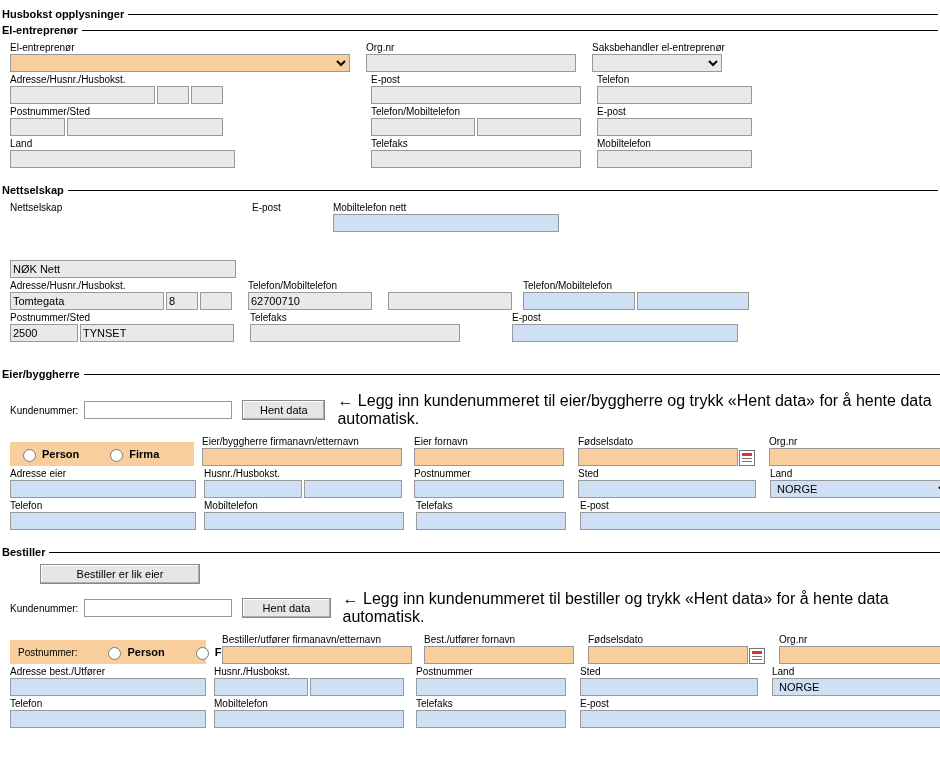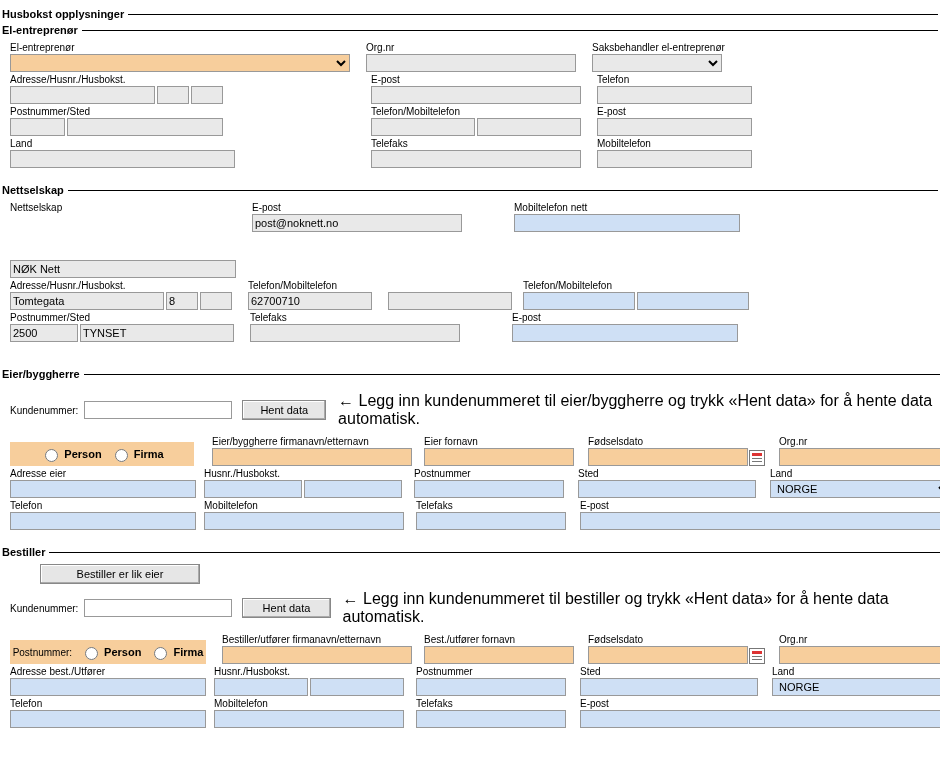--- a/index.html
+++ b/index.html
@@ -55,22 +55,21 @@
     border: 1px solid #888;
     box-shadow: inset -1px -1px 0 #aaa, inset 1px 1px 0 #fff;
     cursor: pointer;
     padding: 0 8px;
   }
   .radio-strip {
     display: inline-flex;
     align-items: center;
     background: #f7ce9c;
     padding: 4px 8px;
-    gap: 8px;
-    justify-content: center;
+    gap: 26px;
   }
   .radio-strip label { font-size: 11px; font-weight: bold; display: inline-flex; align-items: center; gap: 3px; }
   .hint { font-size: 16px; margin-left: 6px; }
   .date-wrap { display: flex; align-items: flex-end; }
   .cal-icon {
     width: 16px; height: 16px;
     border: 1px solid #777;
     background: #fff;
     display: inline-flex; align-items: center; justify-content: center;
     margin-left: 1px;
@@ -167,21 +166,20 @@
   <fieldset>
     <legend>Nettselskap</legend>
     <div class="inner">
       <div class="row">
         <div class="col">
           <span class="lbl">Nettselskap</span>
           <input type="text" style="width: 226px; margin-top: 46px;" value="NØK Nett">
         </div>
         <div class="col" style="margin-left:8px">
           <span class="lbl">E-post</span>
-          <input type="text" style="width: 210px;" value="post@noknett.no">
         </div>
         <div class="col" style="margin-left:44px">
           <span class="lbl">Mobiltelefon nett</span>
           <input type="text" class="blue" style="width: 226px;">
         </div>
       </div>
       <div class="row">
         <div class="col">
           <span class="lbl">Adresse/Husnr./Husbokst.</span>
           <div style="display:flex;gap:2px">
@@ -240,21 +238,21 @@
       <div class="radio-strip" style="width:184px">
         <label>
             <input type="radio" name="eiertype" style="">
             <span>Person</span>
           </label>
         <label>
             <input type="radio" name="eiertype" style="">
             <span>Firma</span>
           </label>
       </div>
-      <div class="col" style="margin-left:10px">
+      <div class="col" style="">
         <span class="lbl">Eier/byggherre firmanavn/etternavn</span>
         <input type="text" class="orange" style="width: 200px;">
       </div>
       <div class="col" style="margin-left:4px">
         <span class="lbl">Eier fornavn</span>
         <input type="text" class="orange" style="width: 150px;">
       </div>
       <div class="col" style="margin-left:6px">
         <span class="lbl">Fødselsdato</span>
         <div class="date-wrap">

